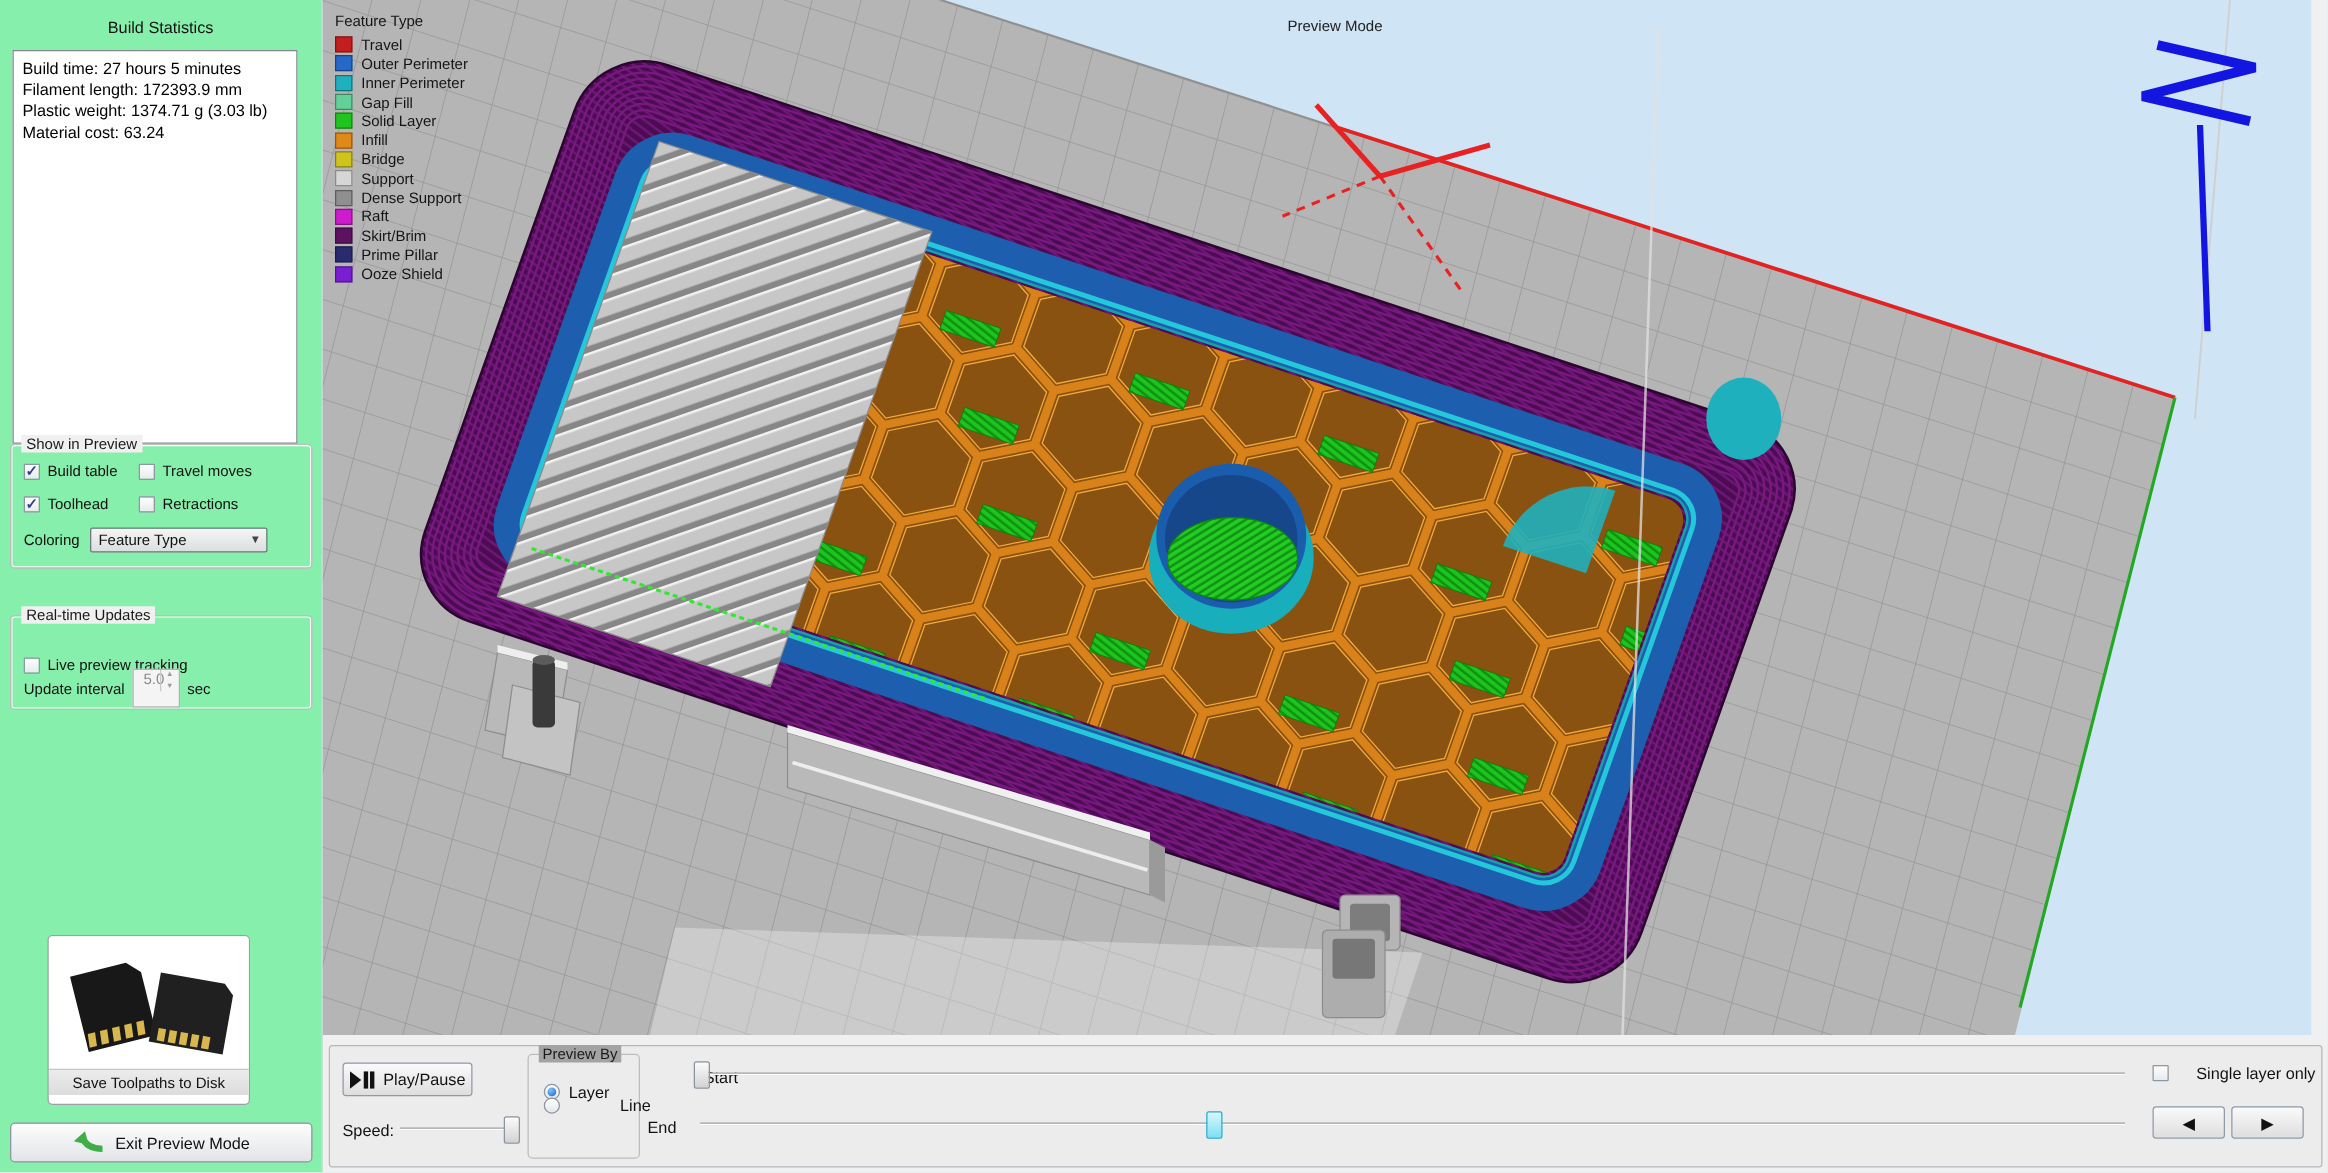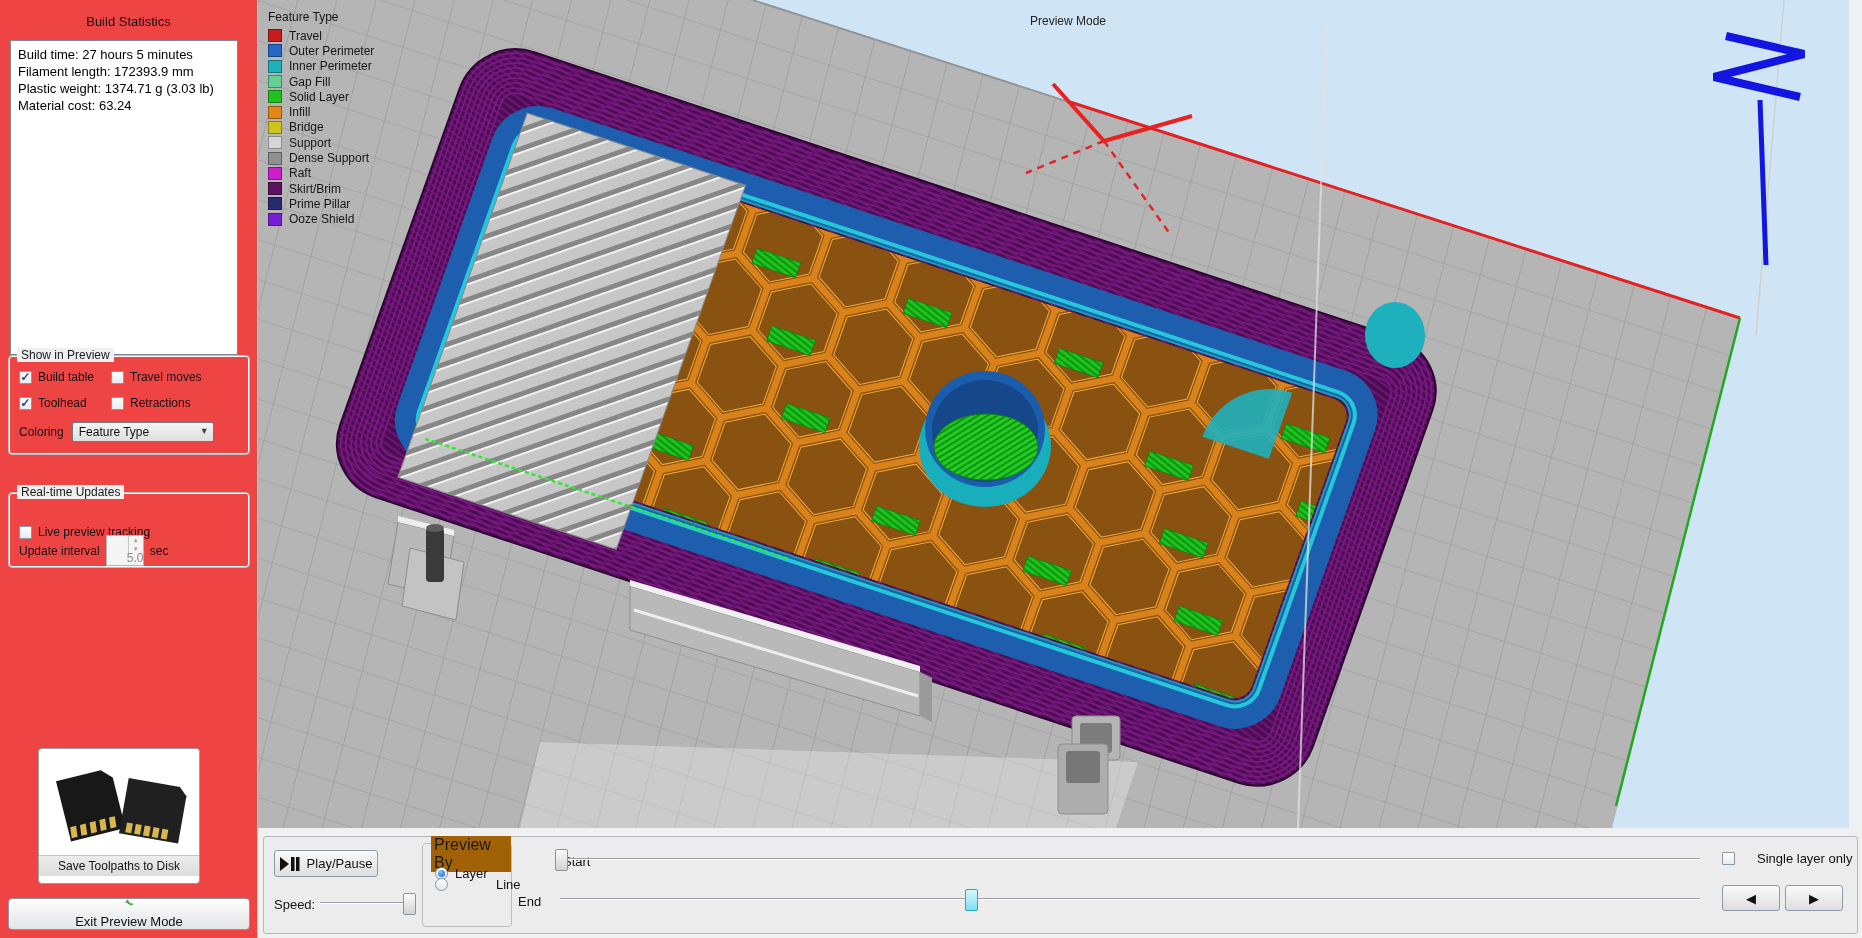--- a/index.html
+++ b/index.html
@@ -1,57 +1,57 @@
 <!DOCTYPE html>
 <html><head>
 <meta charset="utf-8">
 <style>
   html,body{margin:0;padding:0;background:#f0f0f0;font-family:"Liberation Sans",sans-serif;}
   #app{position:relative;width:1862px;height:938px;background:#f0f0f0;overflow:hidden;}
   
-  #left-panel{position:absolute;left:0;top:0;width:258px;height:938px;background:#ef4444;border-right:1px solid #d4d4d4;box-sizing:border-box;}
+  #left-panel{position:absolute;left:0;top:0;width:258px;height:938px;background:#86efac;border-right:1px solid #d4d4d4;box-sizing:border-box;}
   .panel-title{text-align:center;font-size:13px;color:#111;padding-top:14px;}
   #stats-box{position:absolute;left:10px;top:40px;width:228px;height:315px;background:#fff;border:1px solid #828790;font-size:13px;color:#000;padding:5px 7px;line-height:17px;box-sizing:border-box;}
   .groupbox{position:absolute;border:1px solid #bdbdbd;border-radius:4px;box-shadow:inset 0 0 0 1px #fdfdfd;}
   .groupbox>.gb-label{position:absolute;top:-8px;left:8px;background:#f0f0f0;padding:0 4px;font-size:12px;color:#1a1a1a;}
   #show-preview-box{left:8px;top:355px;width:240px;height:98px;}
   #realtime-box{left:8px;top:492px;width:240px;height:74px;}
   .cb-row{position:absolute;display:flex;align-items:center;gap:6px;font-size:12px;color:#111;}
   .checkbox{width:13px;height:13px;border:1px solid #8b99a4;background:linear-gradient(#fefefe,#e8eaec);border-radius:1px;display:inline-flex;align-items:center;justify-content:center;font-size:12px;font-weight:bold;color:#2b3f8e;line-height:11px;box-sizing:border-box;}
   .coloring-row{position:absolute;left:10px;top:66px;display:flex;align-items:center;gap:8px;font-size:12px;color:#111;}
   .combobox{width:142px;height:20px;border:1px solid #707880;border-radius:2px;background:linear-gradient(#f5f5f5,#dcdee0);display:flex;align-items:center;font-size:12px;color:#111;padding-left:6px;box-sizing:border-box;position:relative;}
   .combobox .arrow{position:absolute;right:4px;top:3px;font-size:9px;color:#444;}
-  .spinbox{width:38px;height:31px;border:1px solid #b4b4b4;background:#f4f4f4;color:#8a8a8a;font-size:12px;display:inline-flex;align-items:flex-end;padding-left:20px;box-sizing:border-box;position:relative;}
+  .spinbox{width:38px;height:31px;border:1px solid #b4b4b4;background:#f4f4f4;color:#8a8a8a;font-size:12px;display:inline-flex;align-items:flex-start;padding-left:8px;box-sizing:border-box;position:relative;}
   .spin-btns{position:absolute;right:0;top:0;width:14px;height:17px;border-left:1px solid #c8c8c8;display:flex;flex-direction:column;}
   .spin-btns span{flex:1;font-size:6px;color:#9a9a9a;text-align:center;line-height:8px;}
   .img-button{position:absolute;left:38px;width:160px;border:1px solid #9aa0a6;border-radius:4px;background:#fff;overflow:hidden;}
   .img-button .caption{background:linear-gradient(#ececec,#dcdcdc);border-top:1px solid #c6c6c6;font-size:12px;color:#111;text-align:center;padding:3px 0;}
   #usb-button{top:598px;height:134px;}
   #sd-button{top:748px;height:134px;}
   .img-area{height:106px;display:flex;align-items:center;justify-content:center;background:#fff;}
-  #exit-button{position:absolute;left:8px;top:898px;width:240px;height:30px;border:1px solid #8e98a2;border-radius:4px;background:linear-gradient(#fdfdfd,#e2e4e6);display:flex;align-items:center;justify-content:center;gap:8px;font-size:13px;color:#111;flex-direction:column;}
+  #exit-button{position:absolute;left:8px;top:898px;width:240px;height:30px;border:1px solid #8e98a2;border-radius:4px;background:linear-gradient(#fdfdfd,#e2e4e6);display:flex;align-items:center;justify-content:center;gap:8px;font-size:13px;color:#111;}
   
   #viewport{position:absolute;left:258px;top:0;width:1604px;height:828px;}
   #preview-mode-label{position:absolute;left:772px;top:14px;font-size:12px;color:#222;}
   #legend{position:absolute;left:10px;top:10px;font-size:12px;color:#151515;}
   #legend .legend-title{margin-bottom:4px;}
   .legend-row{display:flex;align-items:center;gap:7px;height:15.3px;}
   .legend-swatch{width:14px;height:13px;border:1px solid rgba(0,0,0,.35);box-sizing:border-box;}
   
   #toolbar{position:absolute;left:263px;top:836px;width:1593px;height:96px;border:1px solid #b2b8be;border-radius:3px;background:#ececec;}
   .win-btn{border:1px solid #8e9aa5;border-radius:3px;background:linear-gradient(#fafafa,#dedede);display:flex;align-items:center;justify-content:center;gap:7px;font-size:13px;color:#111;box-sizing:border-box;}
   #play-btn{position:absolute;left:10px;top:13px;width:104px;height:27px;}
   #speed-label{position:absolute;left:10px;top:60px;font-size:13px;color:#111;}
   .slider{position:absolute;height:20px;}
   .slider .track{position:absolute;left:0;right:0;top:9px;height:1px;background:#9aa0a6;border-bottom:1px solid #fff;}
   .slider .handle{position:absolute;top:0;width:11px;height:20px;border:1px solid #8a949e;border-radius:2px;background:linear-gradient(#fbfbfb,#d2d2d2);margin-left:-5px;}
   .slider .handle.cyan{background:linear-gradient(#d8f7fd,#7fe0f2);border-color:#25a9cc;}
   #speed-slider{left:56px;top:56px;width:88px;}
   #pb-box{position:absolute;left:158px;top:6px;width:88px;height:82px;border:1px solid #bdbdbd;border-radius:4px;}
-  #pb-box .gb-label{position:absolute;top:-8px;left:8px;background:#a16207;padding:0 3px;font-size:16px;color:#1a1a1a;}
+  #pb-box .gb-label{position:absolute;top:-8px;left:8px;background:#a3a3a3;padding:0 3px;font-size:12px;color:#1a1a1a;}
   .radio-row{position:absolute;display:flex;align-items:center;gap:7px;font-size:13px;color:#111;}
   .radio{width:13px;height:13px;border-radius:50%;border:1px solid #8a949e;background:linear-gradient(#fff,#e4e6e8);box-sizing:border-box;position:relative;}
   .radio.sel::after{content:"";position:absolute;left:2px;top:2px;width:7px;height:7px;border-radius:50%;background:radial-gradient(circle at 35% 30%,#7fc3ff,#1565c8);}
   #start-label{position:absolute;left:252px;top:17px;font-size:13px;color:#111;margin-left:47px;}
   #end-label{position:absolute;left:254px;top:57px;font-size:13px;color:#111;}
   #start-slider{left:296px;top:12px;width:1140px;}
   #end-slider{left:296px;top:52px;width:1140px;}
   #single-layer{position:absolute;left:1458px;top:14px;display:flex;align-items:center;gap:22px;font-size:13px;color:#111;}
   #prev-btn{position:absolute;left:1458px;top:48px;width:58px;height:26px;font-size:13px;}
   #next-btn{position:absolute;left:1521px;top:48px;width:58px;height:26px;font-size:13px;}

